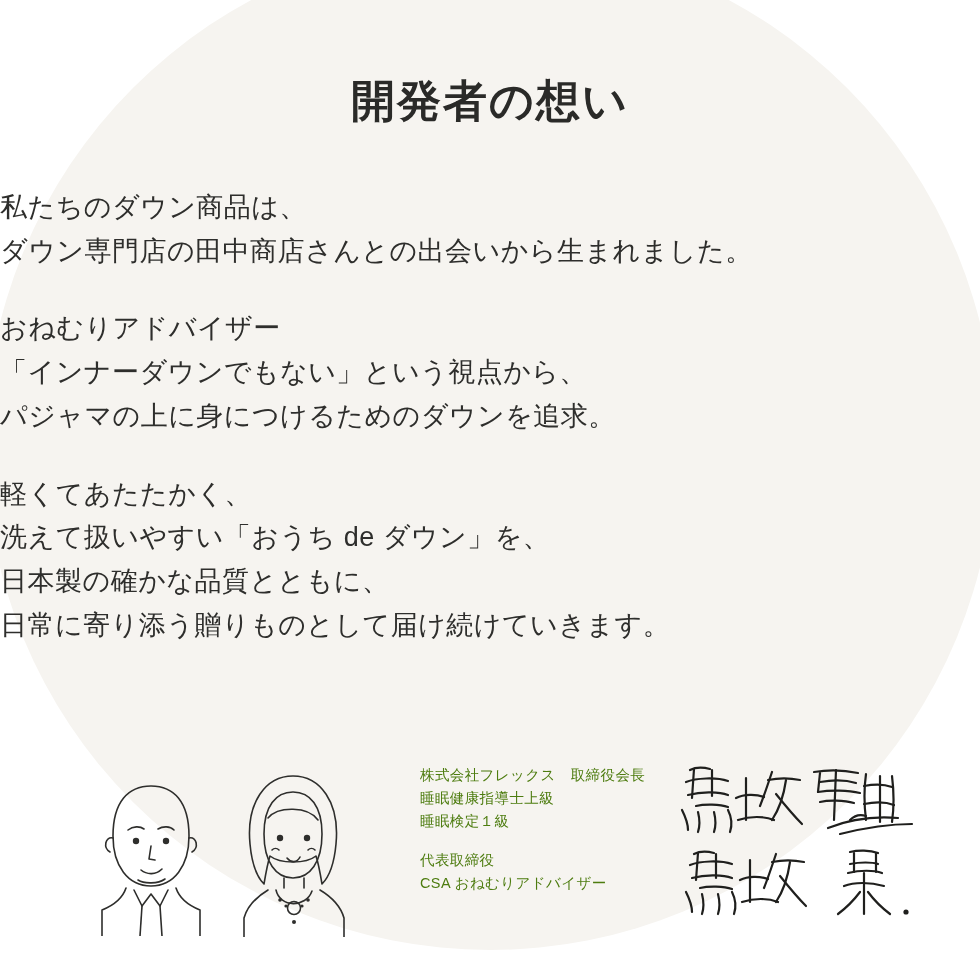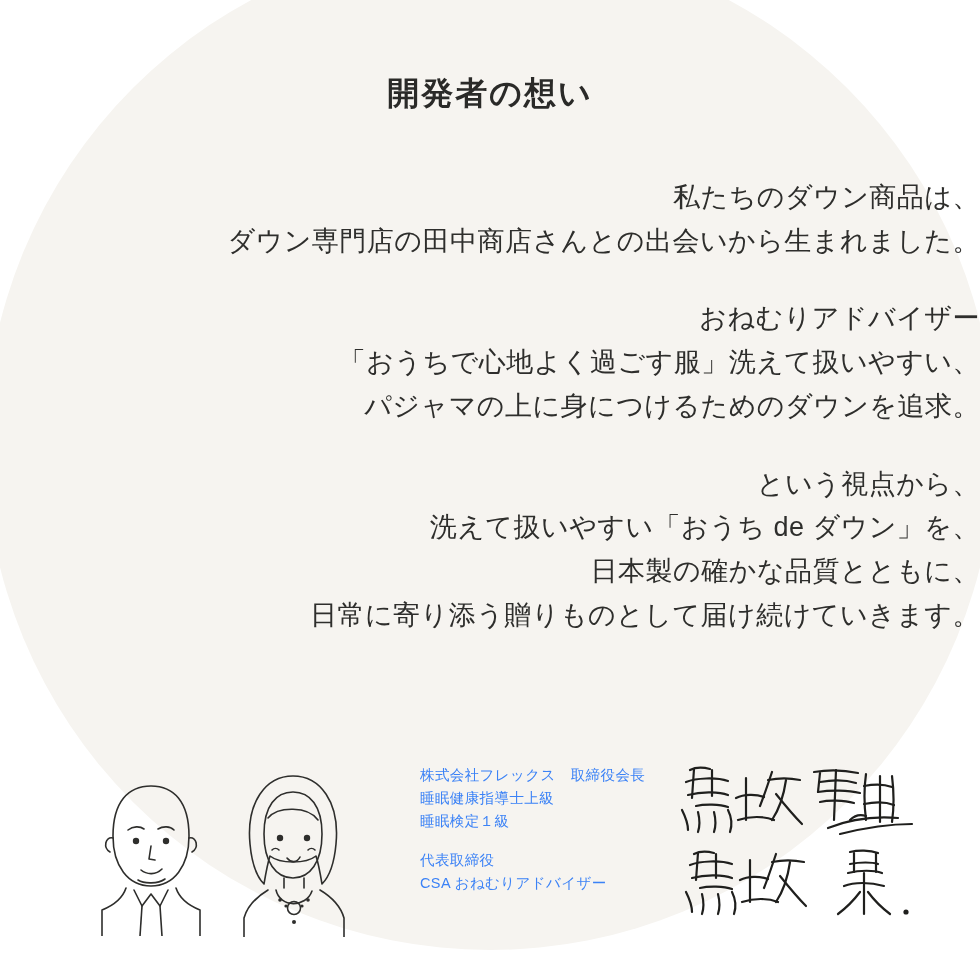--- a/index.html
+++ b/index.html
@@ -41,32 +41,32 @@
     width: 980px;
     height: 980px;
   }
 
   .title {
     position: absolute;
     top: 72px;
     left: 0;
     width: 980px;
     text-align: center;
-    font-size: 32px;
+    font-size: 44px;
     font-weight: 700;
     letter-spacing: 2px;
     color: #2a2a28;
   }
 
   .body-copy {
     position: absolute;
-    top: 176px;
+    top: 186px;
     left: 0;
     width: 980px;
-    text-align: right;
+    text-align: left;
     font-size: 27px;
     line-height: 1.62;
     color: #2e2e2c;
     letter-spacing: 0.5px;
   }
 
   .para {
     margin: 0 0 34px 0;
   }
   .para:last-child {
@@ -91,21 +91,21 @@
   }
   .face-male { left: 86px; top: 14px; }
   .face-female { left: 228px; top: 10px; }
 
   .credits {
     position: absolute;
     left: 420px;
     top: 12px;
     font-size: 14.5px;
     line-height: 1.6;
-    color: #3b82f6;
+    color: #4d7c0f;
     text-align: left;
     letter-spacing: 0.4px;
   }
   .credits .block2 {
     margin-top: 15px;
   }
   .credit-line {
     display: block;
     white-space: nowrap;
   }
@@ -133,26 +133,26 @@
 
     <div class="body-copy">
 
       <p class="para">
         <span class="line">私たちのダウン商品は、</span>
         <span class="line">ダウン専門店の田中商店さんとの出会いから生まれました。</span>
       </p>
 
       <p class="para">
         <span class="line">おねむりアドバイザー</span>
-        <span class="line">「おうちで心地よく過ごす服」洗えて扱いやすい、</span>
+        <span class="line">「インナーダウンでもない」という視点から、</span>
         <span class="line">パジャマの上に身につけるためのダウンを追求。</span>
       </p>
 
       <p class="para">
-        <span class="line">という視点から、</span>
+        <span class="line">軽くてあたたかく、</span>
         <span class="line">洗えて扱いやすい「おうち de ダウン」を、</span>
         <span class="line">日本製の確かな品質とともに、</span>
         <span class="line">日常に寄り添う贈りものとして届け続けていきます。</span>
       </p>
 
     </div>
 
     <div class="sig-area">
 
       <div class="face face-male">

